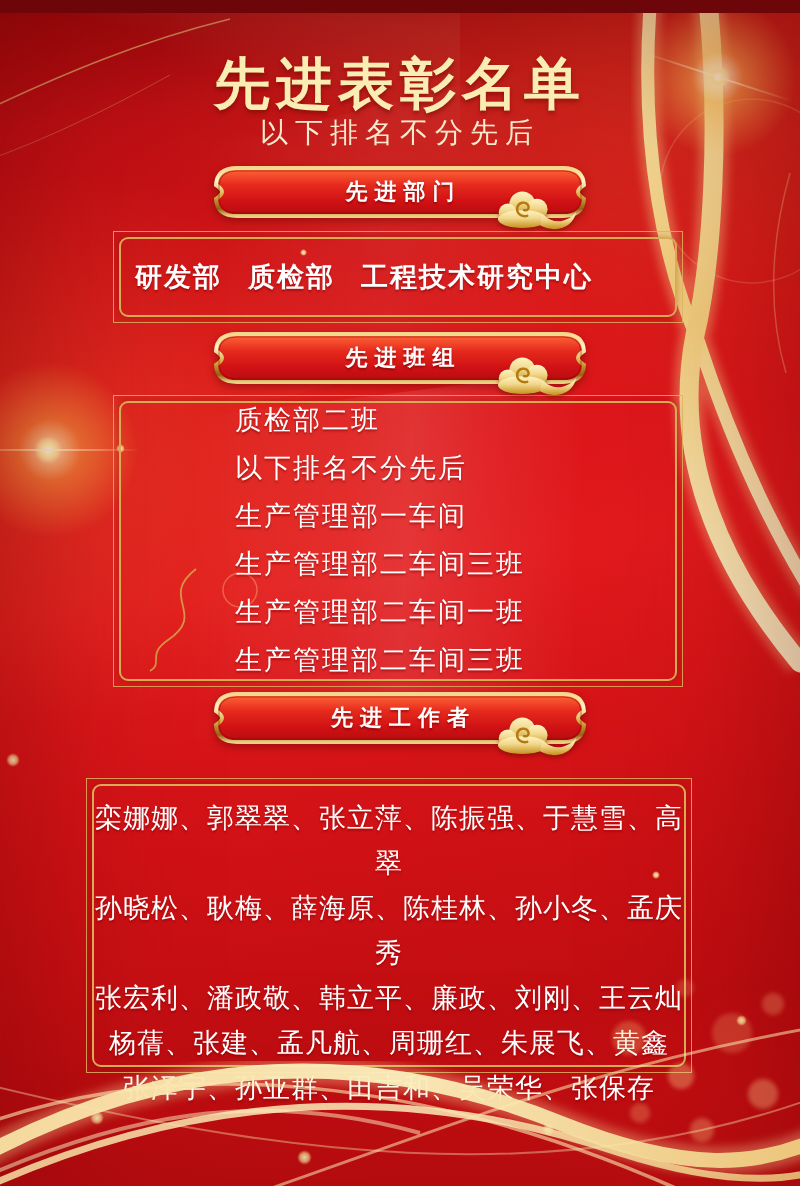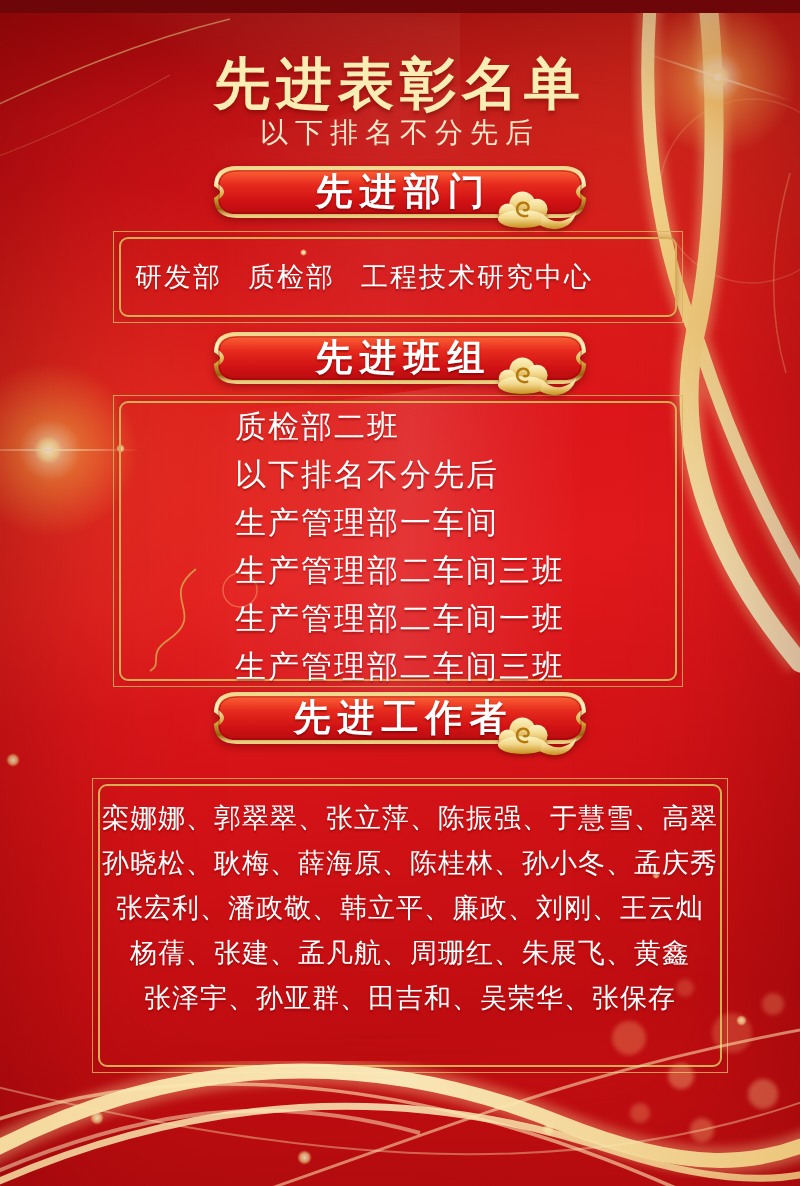--- a/index.html
+++ b/index.html
@@ -26,31 +26,31 @@
 
   .page-title{position:absolute;top:34px;left:0;width:100%;text-align:center;z-index:4;
     font-family:"DejaVu Sans","Liberation Sans",sans-serif;font-weight:800;font-size:56px;letter-spacing:6px;
     color:#f9edb4;text-shadow:0 3px 4px rgba(110,10,0,.55);}
   .page-subtitle{position:absolute;top:101px;left:0;width:100%;text-align:center;z-index:4;
     font-size:28px;letter-spacing:7px;color:#f6ebcd;}
 
   .banner{position:absolute;left:211px;width:378px;height:54px;z-index:3;}
   .banner svg.banner-bg{position:absolute;left:0;top:0;filter:drop-shadow(0 3px 4px rgba(90,0,0,.45));}
   .banner-label{position:absolute;left:0;top:0;width:100%;height:100%;display:flex;align-items:center;justify-content:center;
-    font-size:37px;letter-spacing:7px;color:#ffffff;font-weight:700;text-shadow:0 2px 2px rgba(120,0,0,.6);padding-left:7px;box-sizing:border-box;}
+    font-size:22px;letter-spacing:7px;color:#ffffff;font-weight:700;text-shadow:0 2px 2px rgba(120,0,0,.6);padding-left:7px;box-sizing:border-box;}
   .cloud{position:absolute;right:8px;bottom:-15px;width:88px;height:51px;filter:drop-shadow(0 3px 2px rgba(100,10,0,.45));}
 
   .frame{position:absolute;z-index:2;}
   .frame-outer{position:absolute;inset:0;border:1px solid rgba(222,177,94,.85);}
   .frame-inner{position:absolute;inset:6px;border:2px solid #d8ab54;border-radius:9px;box-shadow:0 0 6px rgba(80,0,0,.25);}
   .frame-content{position:absolute;inset:0;z-index:5;color:#fff;}
 
   .dept-row{display:flex;align-items:center;height:100%;padding-left:22px;font-size:27px;letter-spacing:2px;gap:26px;
     text-shadow:0 2px 2px rgba(120,0,0,.5);}
-  .team-list{padding:7px 0 0 122px;font-size:31px;letter-spacing:2px;line-height:48px;text-shadow:0 2px 2px rgba(120,0,0,.5);}
+  .team-list{padding:1px 0 0 122px;font-size:27px;letter-spacing:2px;line-height:48px;text-shadow:0 2px 2px rgba(120,0,0,.5);}
   .names-list{padding-top:17px;text-align:center;font-size:27px;letter-spacing:1px;line-height:45px;text-shadow:0 2px 2px rgba(120,0,0,.5);}
 
   .bokeh{position:absolute;border-radius:50%;pointer-events:none;filter:blur(2px);z-index:4;}
 </style>
 </head>
 <body>
 
 <div class="poster">
 
   <svg width="0" height="0" style="position:absolute" aria-hidden="true">
@@ -139,21 +139,21 @@
         <circle cx="36" cy="26" r="16"></circle>
           <circle cx="18" cy="36" r="11"></circle>
           <circle cx="54" cy="32" r="13"></circle>
         <ellipse cx="36" cy="44" rx="30" ry="11"></ellipse>
         <path d="M60,38 C74,50 88,50 102,36 C98,54 78,62 58,52 Z"></path>
       </g>
       <path d="M42,40 C34,42 28,36 30,29 C32,23 40,22 43,27 C45,31 42,34 38,33" fill="none" stroke="#b5790f" stroke-width="3" stroke-linecap="round"></path>
     </svg>
   </div>
 
-  <div class="frame" style="left:113px;top:218px;width:570px;height:92px;">
+  <div class="frame" style="left:113px;top:218px;width:570px;height:92px;font-weight:bold;">
     <div class="frame-outer"></div>
     <div class="frame-inner"></div>
     <div class="frame-content dept-row">
       <span>研发部</span>
       <span>质检部</span>
       <span>工程技术研究中心</span>
     </div>
   </div>
 
   <div class="banner" style="top:318px;">
@@ -198,21 +198,21 @@
         <circle cx="36" cy="26" r="16"></circle>
           <circle cx="18" cy="36" r="11"></circle>
           <circle cx="54" cy="32" r="13"></circle>
         <ellipse cx="36" cy="44" rx="30" ry="11"></ellipse>
         <path d="M60,38 C74,50 88,50 102,36 C98,54 78,62 58,52 Z"></path>
       </g>
       <path d="M42,40 C34,42 28,36 30,29 C32,23 40,22 43,27 C45,31 42,34 38,33" fill="none" stroke="#b5790f" stroke-width="3" stroke-linecap="round"></path>
     </svg>
   </div>
 
-  <div class="frame" style="left:92px;top:765px;width:606px;height:295px;padding-left:30px;">
+  <div class="frame" style="left:86px;top:765px;width:606px;height:295px;">
     <div class="frame-outer"></div>
     <div class="frame-inner"></div>
     <div class="frame-content names-list">
       <div>栾娜娜、郭翠翠、张立萍、陈振强、于慧雪、高翠</div>
       <div>孙晓松、耿梅、薛海原、陈桂林、孙小冬、孟庆秀</div>
       <div>张宏利、潘政敬、韩立平、廉政、刘刚、王云灿</div>
       <div>杨蒨、张建、孟凡航、周珊红、朱展飞、黄鑫</div>
       <div>张泽宇、孙亚群、田吉和、吴荣华、张保存</div>
     </div>
   </div>

